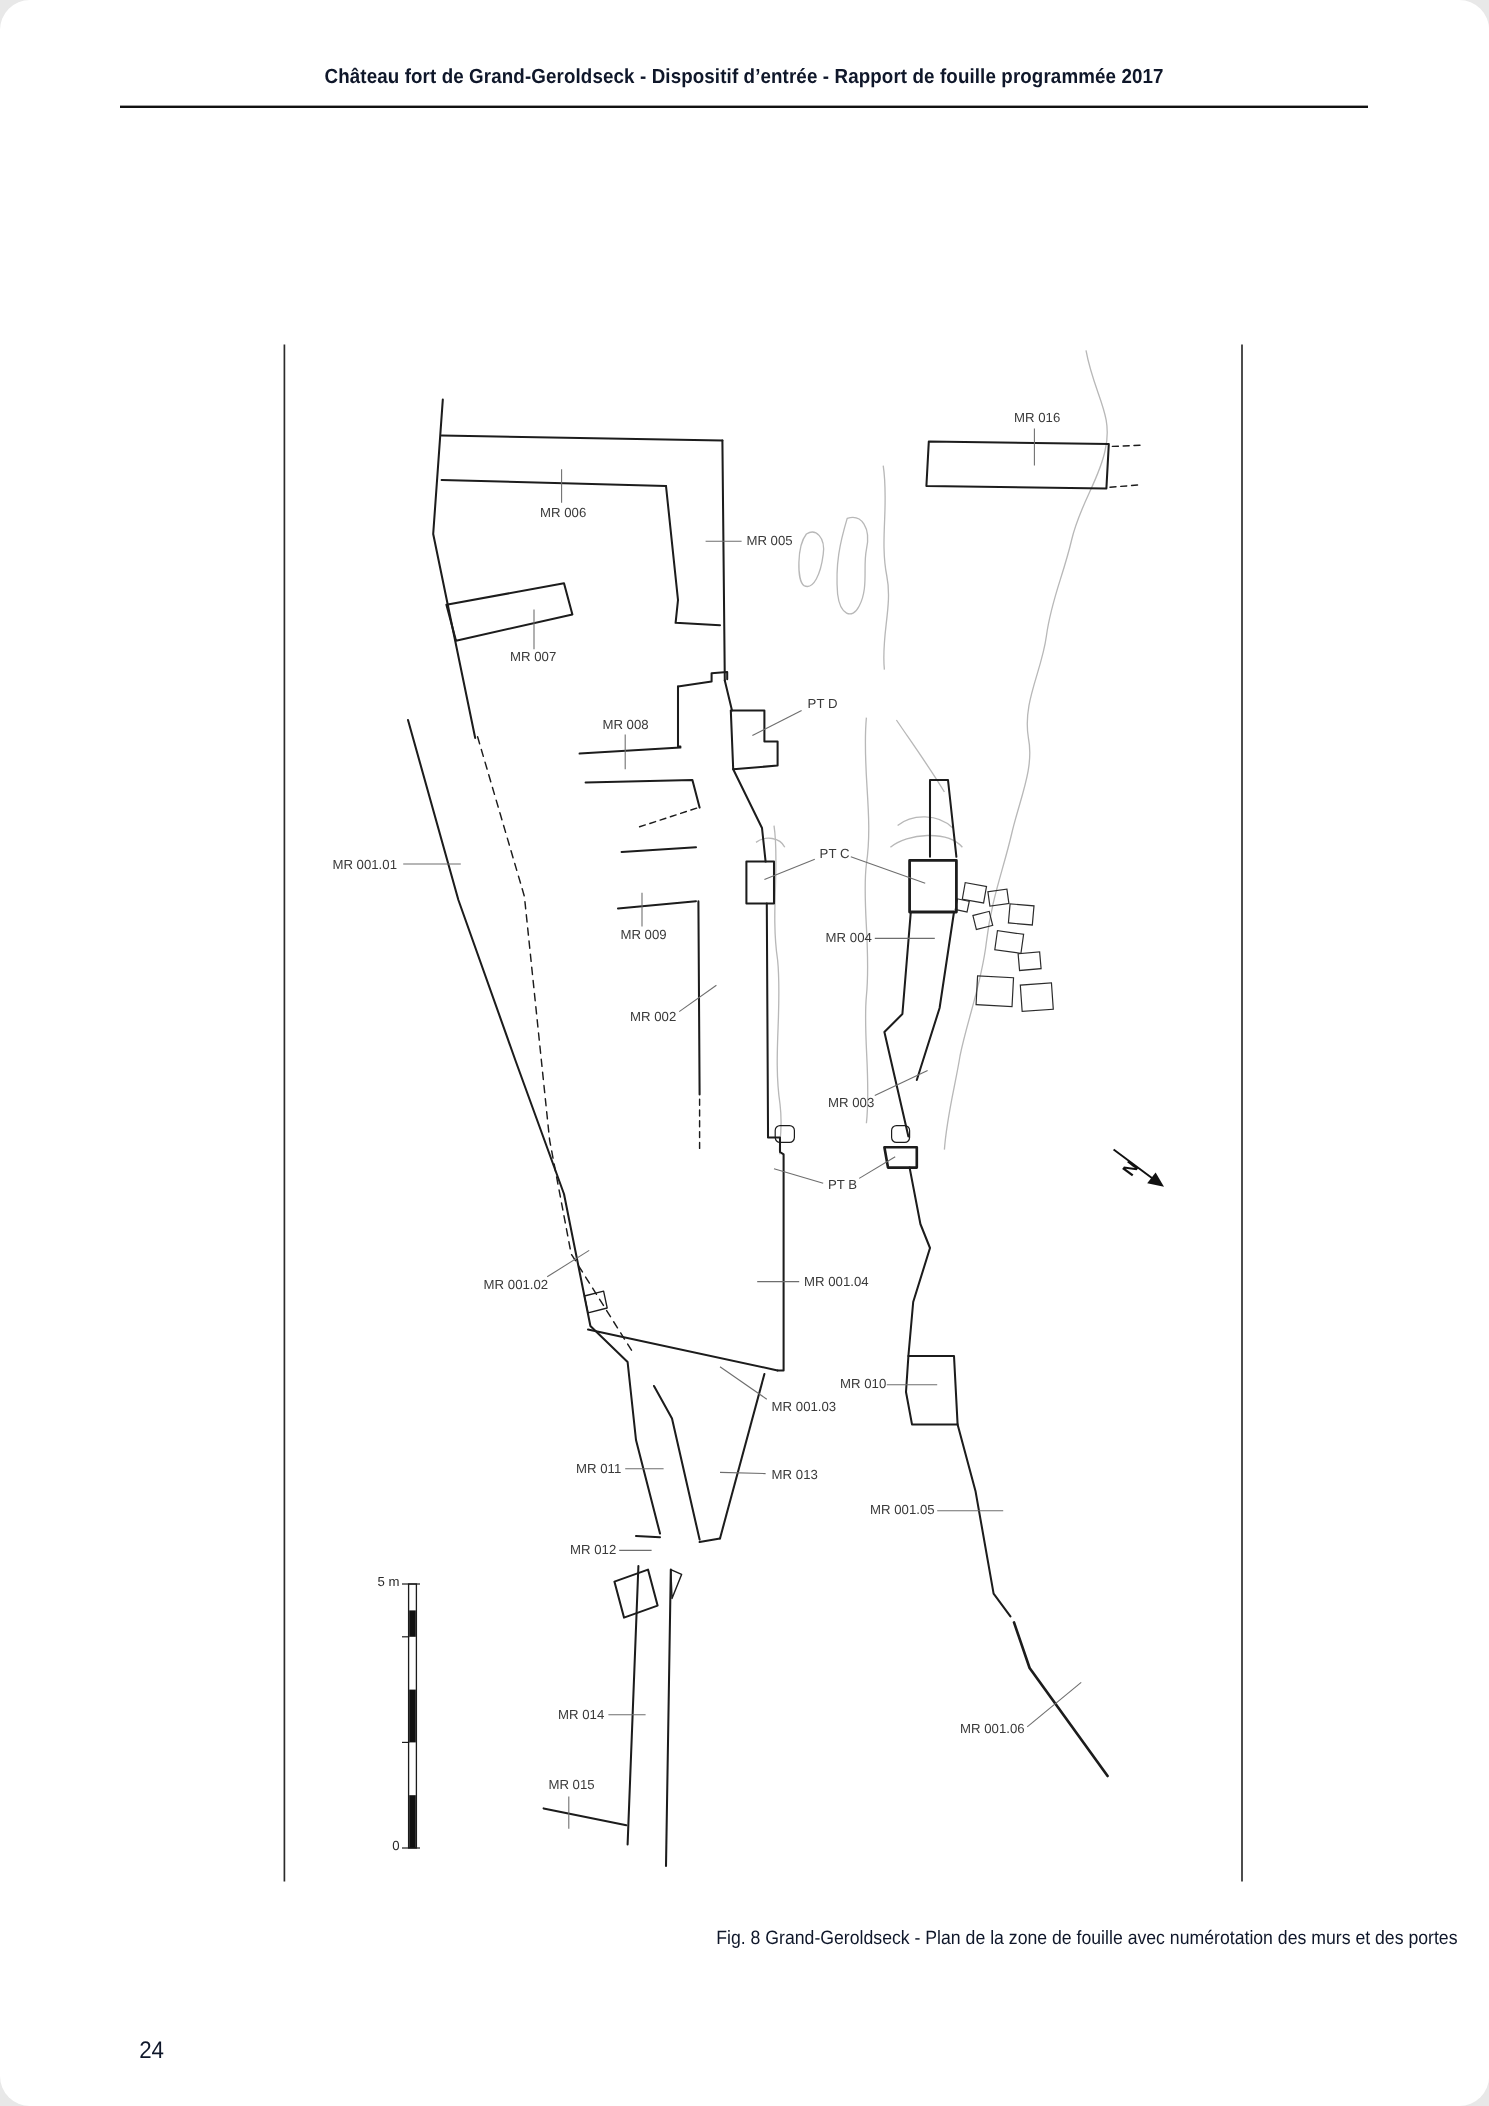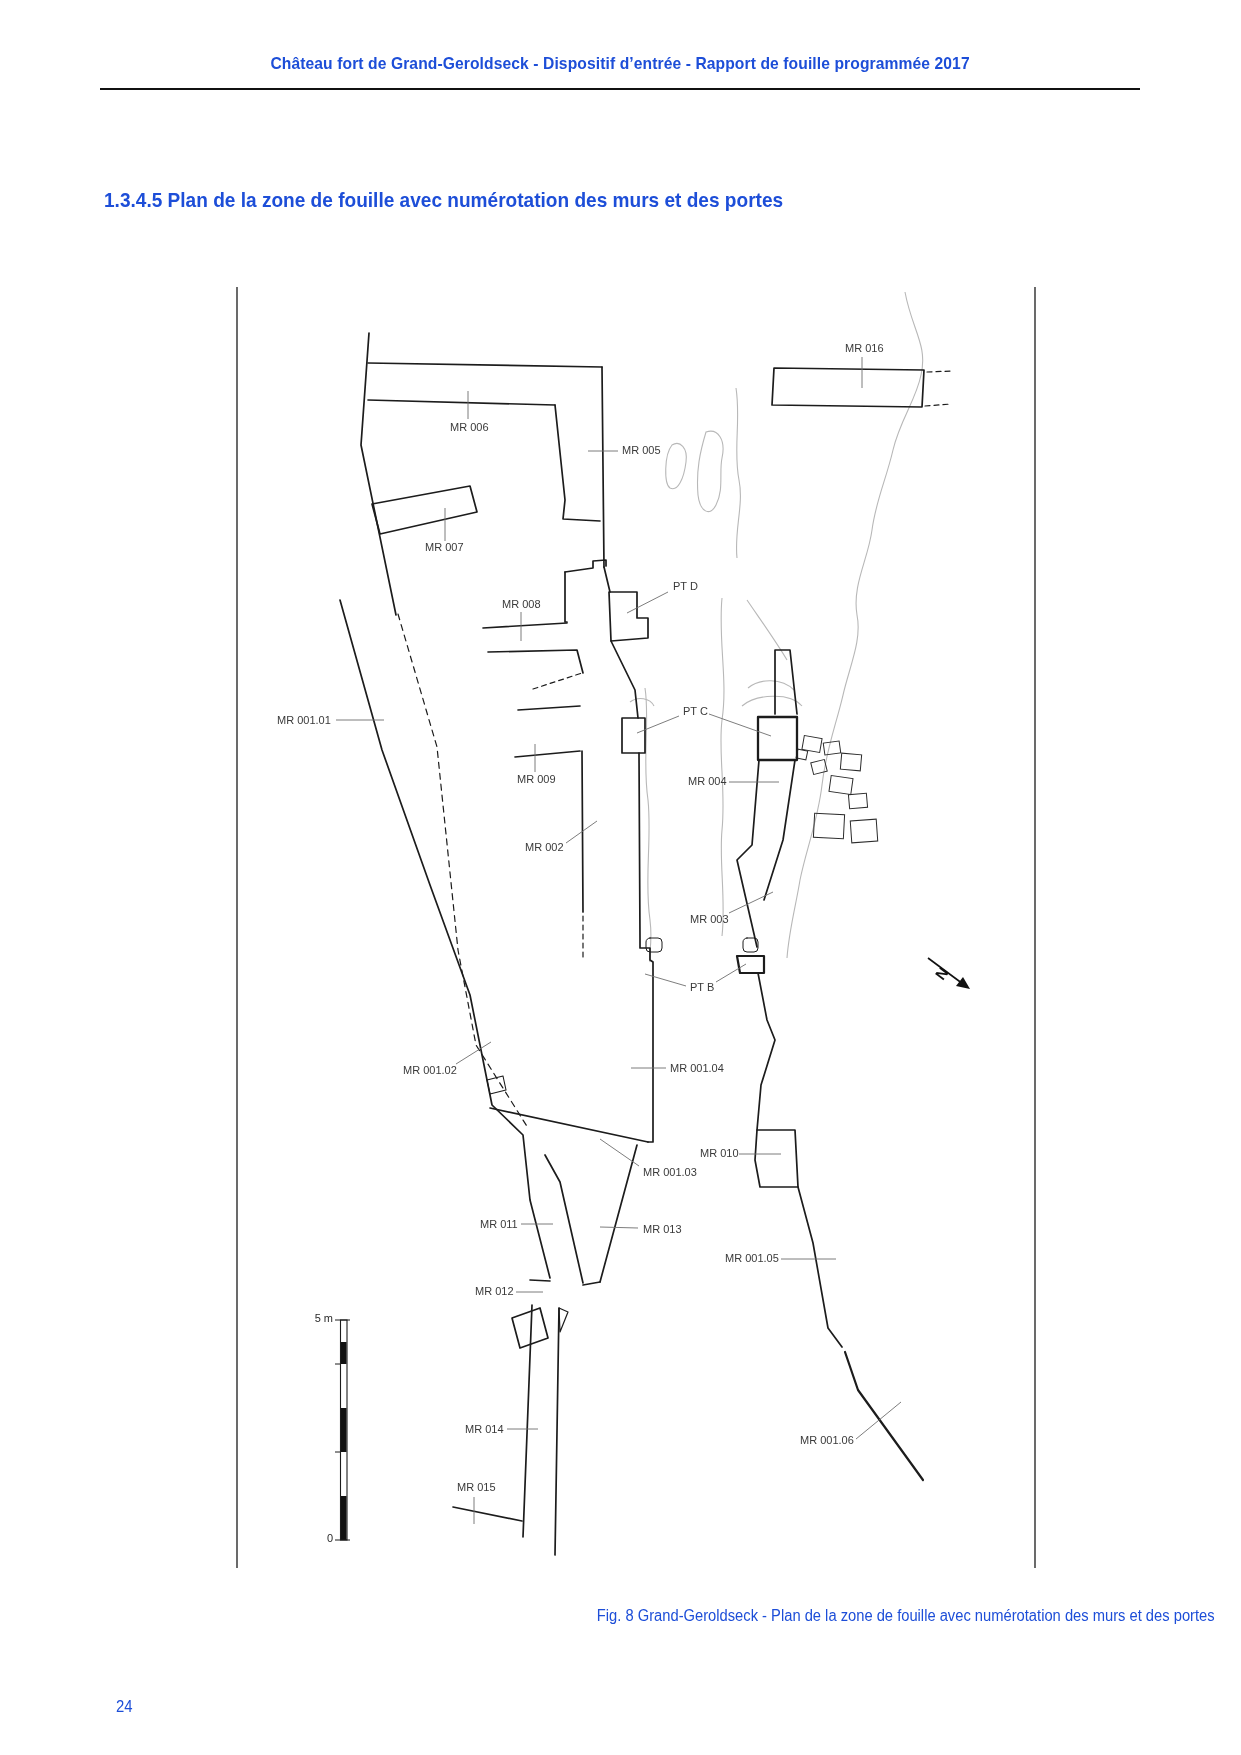--- a/index.html
+++ b/index.html
@@ -1,43 +1,40 @@
 <!DOCTYPE html>
 <html><head>
 <meta charset="utf-8">
 <style>
   html,body{margin:0;padding:0;background:#e8e8e8;}
   #page{position:relative;width:1241px;height:1755px;background:#ffffff;overflow:hidden;
-        font-family:"Liberation Sans",sans-serif;color:#1d4ed8;}
+        font-family:"Liberation Sans",sans-serif;color:#0f172a;border-radius:25px;}
   .narrow{display:inline-block;transform:scaleX(0.92);transform-origin:center center;white-space:nowrap;}
   .narrow-left{display:inline-block;transform:scaleX(0.93);transform-origin:left center;white-space:nowrap;}
   #running-header{position:absolute;top:54px;left:0;width:100%;text-align:center;
         font-size:17px;font-weight:600;letter-spacing:0.1px;}
   #header-rule{position:absolute;top:88px;left:100px;width:1040px;height:0;border-top:2px solid #111;}
   #section-title{position:absolute;top:188px;left:104px;font-size:20.5px;font-weight:bold;}
   #figure-caption{position:absolute;top:1607px;left:0;width:100%;text-align:right;font-size:16px;}
-  #page-number{position:absolute;top:1698px;left:116px;font-size:16px;}
+  #page-number{position:absolute;top:1698px;left:116px;font-size:20px;}
   svg#plan-svg{position:absolute;top:0;left:0;}
   svg text{font-family:"Liberation Sans",sans-serif;}
   .plan-label{font-size:11px;fill:#3a3a3a;}
   .scale-label{font-size:11px;fill:#2a2a2a;}
 </style>
 </head>
 <body>
 
 <div id="page">
 
   <div id="running-header">
     <span class="narrow">Château fort de Grand-Geroldseck - Dispositif d’entrée - Rapport de fouille programmée 2017</span>
   </div>
   <div id="header-rule"></div>
 
-  <div id="section-title">
-    <span class="narrow-left">1.3.4.5 Plan de la zone de fouille avec numérotation des murs et des portes</span>
-  </div>
 
   <svg id="plan-svg" width="1241" height="1755" viewBox="0 0 1241 1755">
 
     <g stroke="#2b2b2b" stroke-width="1.4">
       <line x1="237" y1="287" x2="237" y2="1568"></line>
       <line x1="1035" y1="287" x2="1035" y2="1568"></line>
     </g>
 
     <g fill="none" stroke="#b8b8b8" stroke-width="1.1">
       <path d="M905,292 C912,330 928,345 921,375 C916,400 900,420 893,450 C886,480 876,500 872,530 C868,560 852,585 857,615 C862,640 850,665 843,695 C836,725 826,750 822,785 C818,820 806,850 800,880 C796,905 789,930 787,958"></path>

